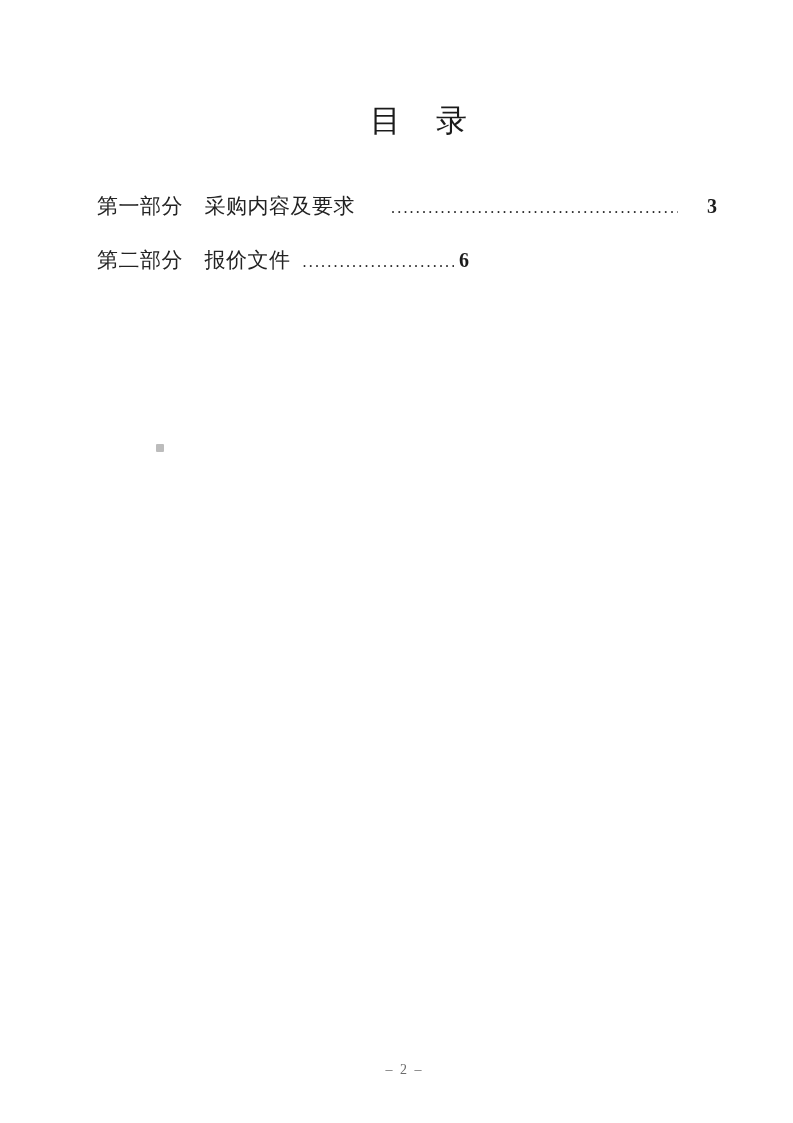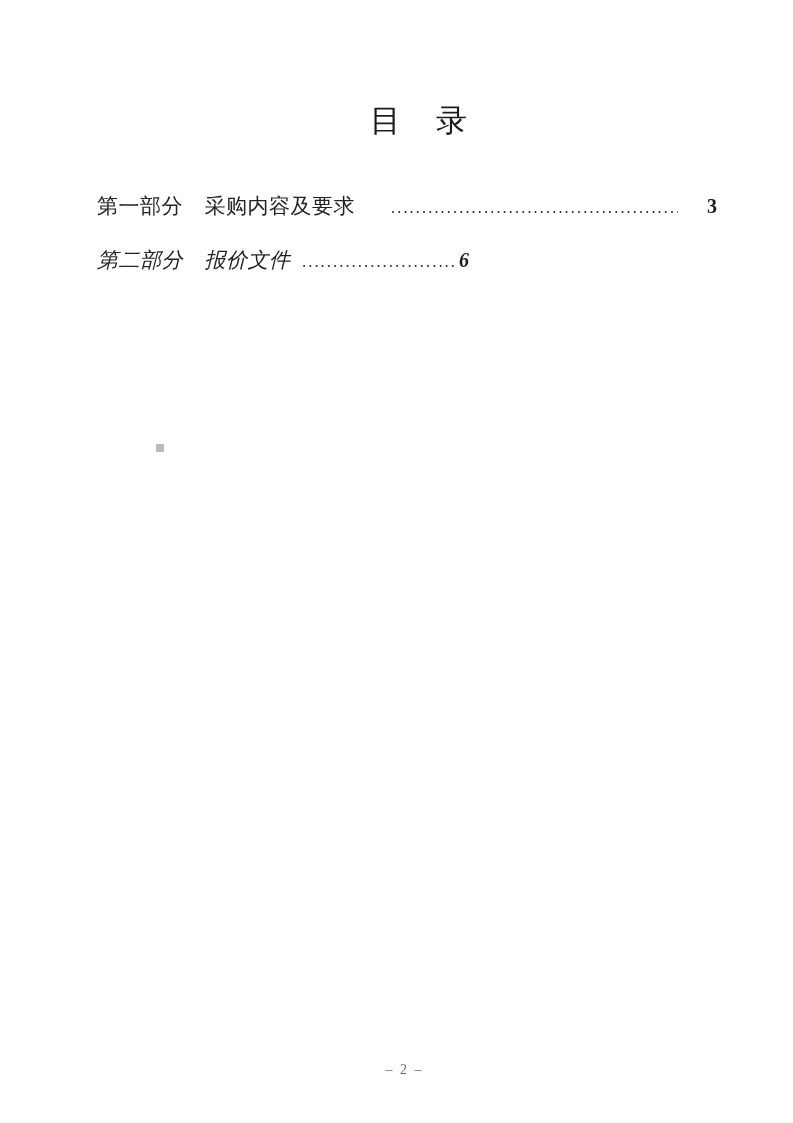--- a/index.html
+++ b/index.html
@@ -27,21 +27,21 @@
   }
   .toc-row {
     position: absolute;
     left: 81px;
     display: flex;
     align-items: baseline;
     color: #232323;
     cursor: pointer;
   }
   .toc-row-0 { top: 176px; width: 636px; gap: 24px; }
-  .toc-row-1 { top: 230px; width: 388px; font-style: italic; }
+  .toc-row-1 { top: 230px; width: 388px; }
   .toc-label {
     flex: 0 0 auto;
     font-size: 21px;
     white-space: pre;
     letter-spacing: 0.5px;
   }
   .toc-leader {
     flex: 1 1 auto;
     overflow: hidden;
     white-space: nowrap;

